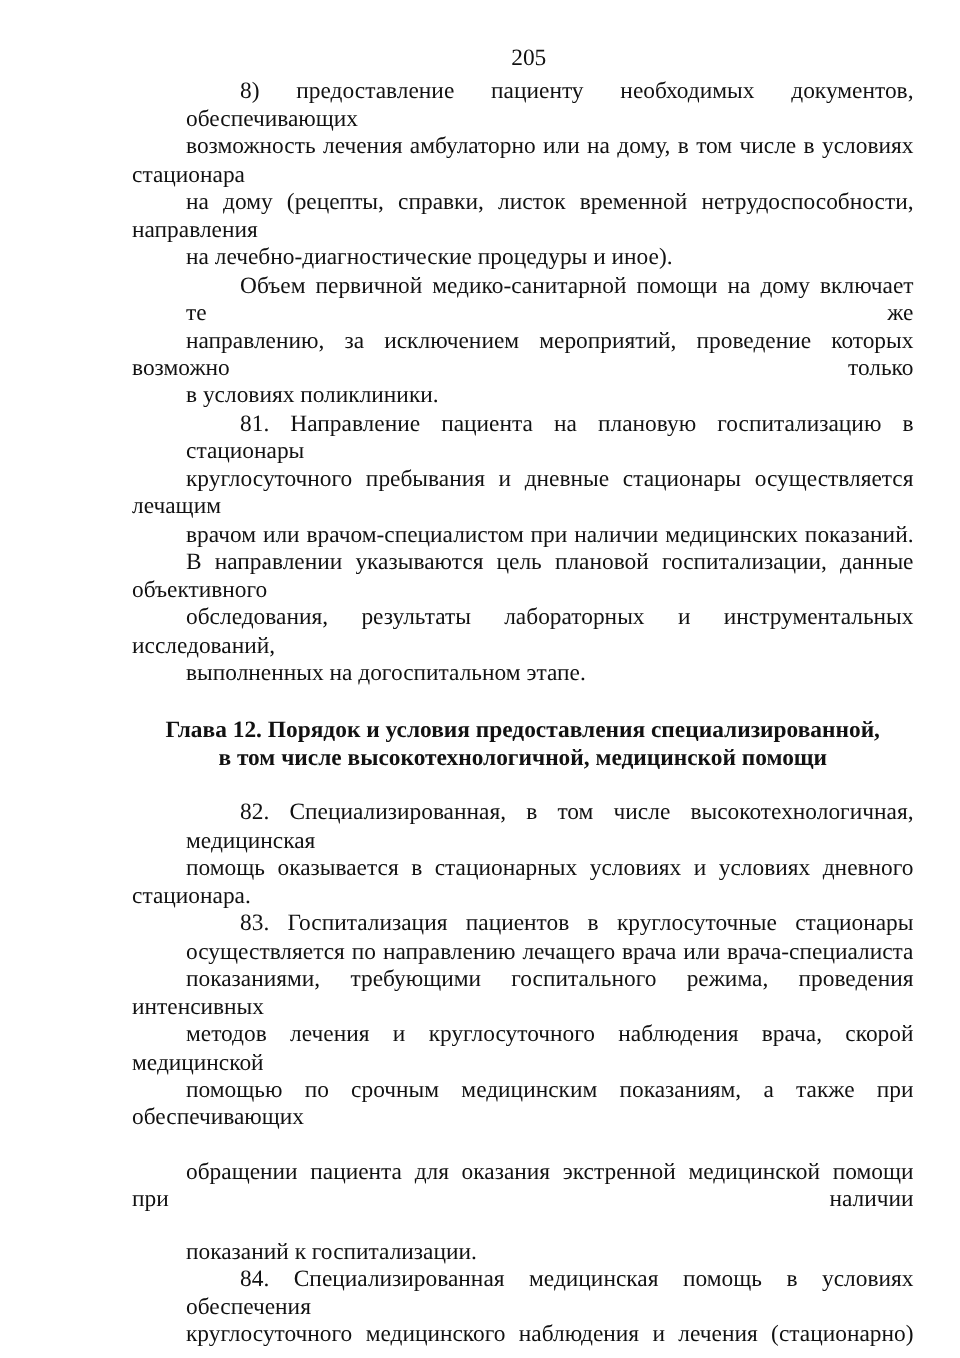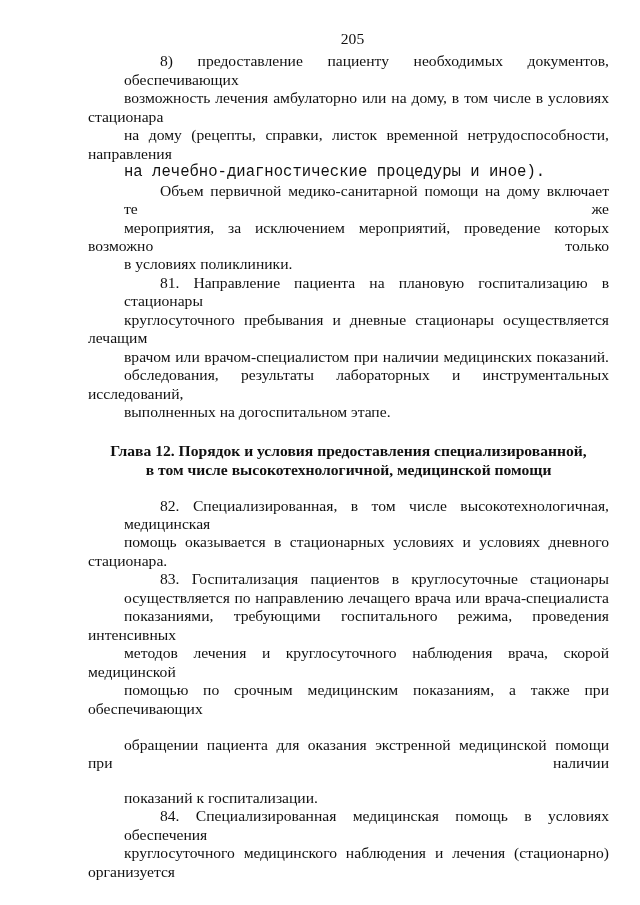--- a/index.html
+++ b/index.html
@@ -22,31 +22,32 @@
 </head>
 <body>
 
 <div class="page">
   <div class="page-number">205</div>
   <div id="content">
       <div class="para">
         <span class="line indent" style="display: block; white-space: normal;">8) предоставление пациенту необходимых документов, обеспечивающих</span>
         <span class="line" style="display: block; white-space: normal;">возможность лечения амбулаторно или на дому, в том числе в условиях стационара</span>
         <span class="line" style="display: block; white-space: normal;">на дому (рецепты, справки, листок временной нетрудоспособности, направления</span>
-        <span class="line last" style="display: block; white-space: normal; font-family: Liberation Mono, monospace;">на лечебно-диагностические процедуры и иное).</span>
+        <span class="line last" style="display: block; white-space: normal;">на лечебно-диагностические процедуры и иное).</span>
       </div>
       <div class="para">
         <span class="line indent" style="display: block; white-space: normal;">Объем первичной медико-санитарной помощи на дому включает те же</span>
-        <span class="line" style="display: block; white-space: normal;">мероприятия, за исключением мероприятий, проведение которых возможно только</span>
+        <span class="line" style="display: block; white-space: normal;">направлению, за исключением мероприятий, проведение которых возможно только</span>
         <span class="line last" style="display: block; white-space: normal;">в условиях поликлиники.</span>
       </div>
       <div class="para">
         <span class="line indent" style="display: block; white-space: normal;">81. Направление пациента на плановую госпитализацию в стационары</span>
         <span class="line" style="display: block; white-space: normal;">круглосуточного пребывания и дневные стационары осуществляется лечащим</span>
         <span class="line" style="display: block; white-space: normal;">врачом или врачом-специалистом при наличии медицинских показаний.</span>
+        <span class="line" style="display: block; white-space: normal;">В направлении указываются цель плановой госпитализации, данные объективного</span>
         <span class="line" style="display: block; white-space: normal;">обследования, результаты лабораторных и инструментальных исследований,</span>
         <span class="line last" style="display: block; white-space: normal;">выполненных на догоспитальном этапе.</span>
       </div>
       <div class="heading">
         <span class="line">Глава 12. Порядок и условия предоставления специализированной,</span>
         <span class="line">в том числе высокотехнологичной, медицинской помощи</span>
       </div>
       <div class="para">
         <span class="line indent" style="display: block; white-space: normal;">82. Специализированная, в том числе высокотехнологичная, медицинская</span>
         <span class="line last" style="display: block; white-space: normal;">помощь оказывается в стационарных условиях и условиях дневного стационара.</span>

